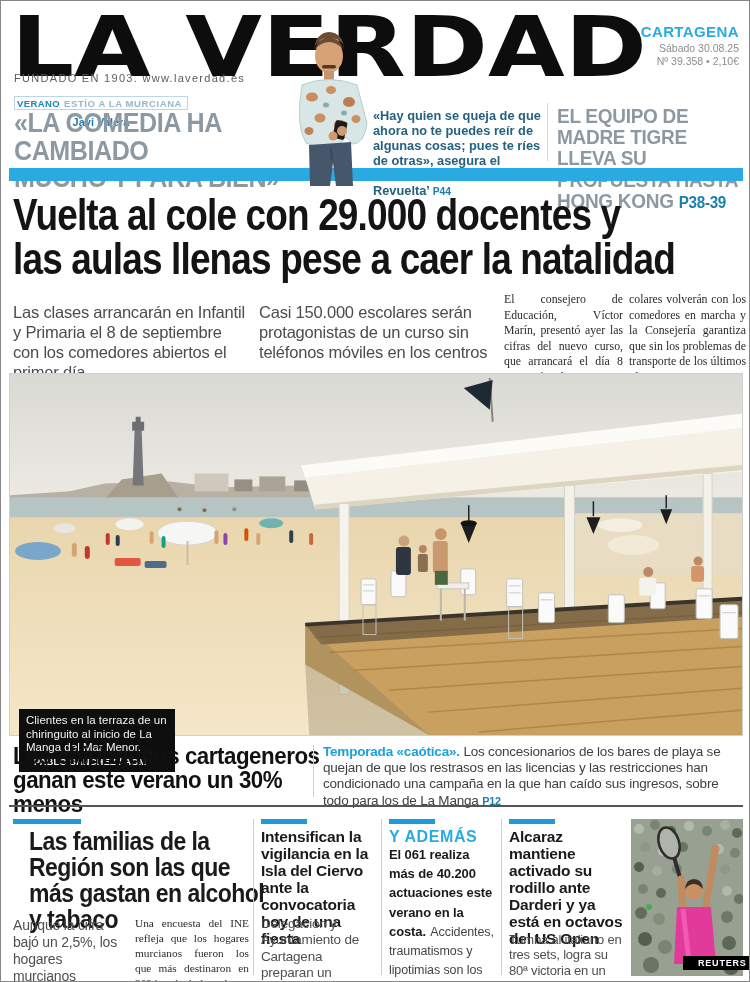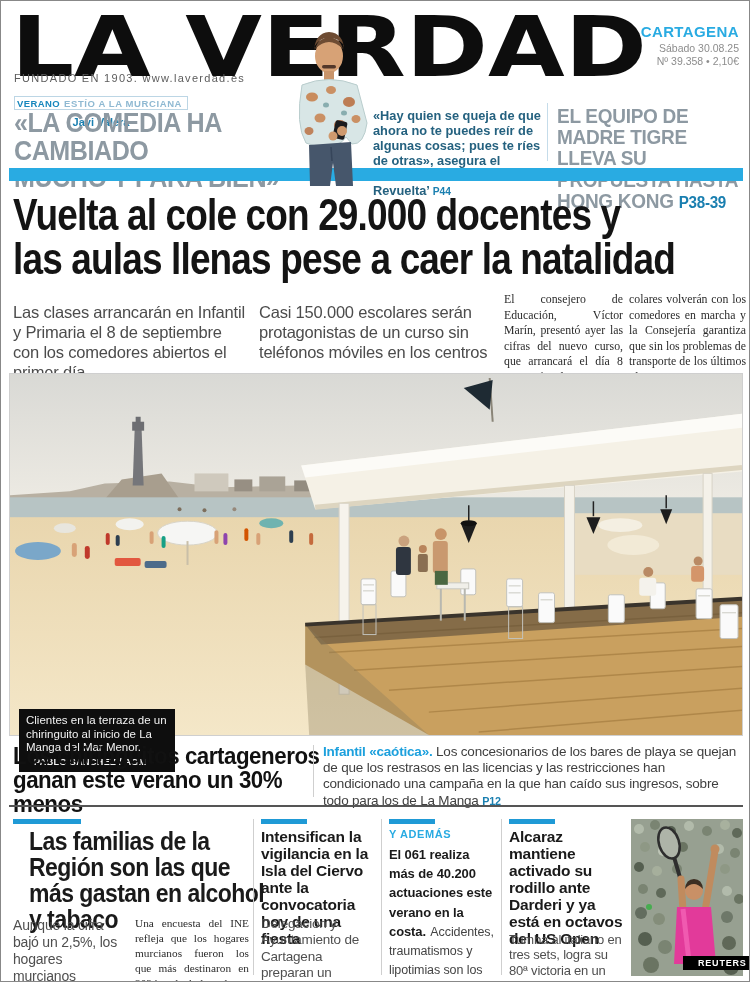--- a/index.html
+++ b/index.html
@@ -54,21 +54,21 @@
   .leadin-blue { color:#1ca0dd; font-weight:800; }
   .gray-vdiv { background:#cfcfcf; width:1px; }
   .hrule { background:#555; height:2px; }
 
   
   .col-bar { height:5px; background:#1f9ad6; }
   .b-headline-lg { font-size:25px; line-height:1.04; font-weight:800; color:#1a1a1a; letter-spacing:-.6px; }
   .b-headline-sm { font-size:15.5px; line-height:1.1; font-weight:800; color:#1a1a1a; letter-spacing:-.2px; }
   .b-body { font-size:13.5px; line-height:1.22; color:#4f4f4f; letter-spacing:-.2px; }
   .b-serif { font-family:"Liberation Serif", serif; font-size:11.3px; line-height:1.32; color:#2b2b2b; text-align:justify; }
-  .yademas-label { font-size:11px; font-weight:800; color:#29abe2; letter-spacing:.6px; }
+  .yademas-label { font-size:16px; font-weight:800; color:#29abe2; letter-spacing:.6px; }
   .news-brief-lead { font-size:13px; font-weight:800; color:#1a1a1a; }
   .news-brief-body { font-size:12.5px; color:#444; font-weight:500; }
   .news-brief { line-height:1.2; letter-spacing:-.1px; }
   .reuters-credit { background:#000000; color:#fff; font-size:9px; font-weight:700;
                     letter-spacing:.8px; padding:2px 15px; }
 </style>
 </head>
 <body>
 
 <div id="page">
@@ -273,21 +273,21 @@
     <div>Clientes en la terraza de un chiringuito al inicio de La Manga del Mar Menor.</div>
     <div class="photo-credit">PABLO SÁNCHEZ / AGM</div>
   </div>
 
   <div class="abs" style="left:12px; top:743px; width:330px;">
     <span class="chiring-headline condense" style="transform:scaleX(.93); width:330px;">Los chiringuitos cartageneros
 ganan este verano un 30% menos</span>
   </div>
   <div class="abs gray-vdiv" style="left:312px; top:744px; height:52px;"></div>
   <div class="abs chiring-body" style="left:322px; top:743px; width:422px;">
-    <span class="leadin-blue">Infantil «caótica».</span>
+    <span class="leadin-blue">Temporada «caótica».</span>
     <span>Los concesionarios de los bares de playa se quejan de que los restrasos en las licencias y las restricciones han condicionado una campaña en la que han caído sus ingresos, sobre todo para los de La Manga</span>
     <span class="pageref">P12</span>
   </div>
   <div class="abs hrule" style="left:8px; top:804px; width:734px;"></div>
 
   <div class="abs col-bar" style="left:12px; top:818px; width:68px;"></div>
   <div class="abs" style="left:12px; top:827px; width:262px;margin-left:16px;">
     <span class="b-headline-lg condense" style="transform:scaleX(.92); width:262px;">Las familias de la Región son las que más gastan en alcohol y tabaco</span>
   </div>
   <div class="abs b-body" style="left:12px; top:916px; width:114px; font-size:14px;">Aunque la cifra bajó un 2,5%, los hogares murcianos destinaron 576 euros de media a esta partida por los 446 del resto del país</div>

